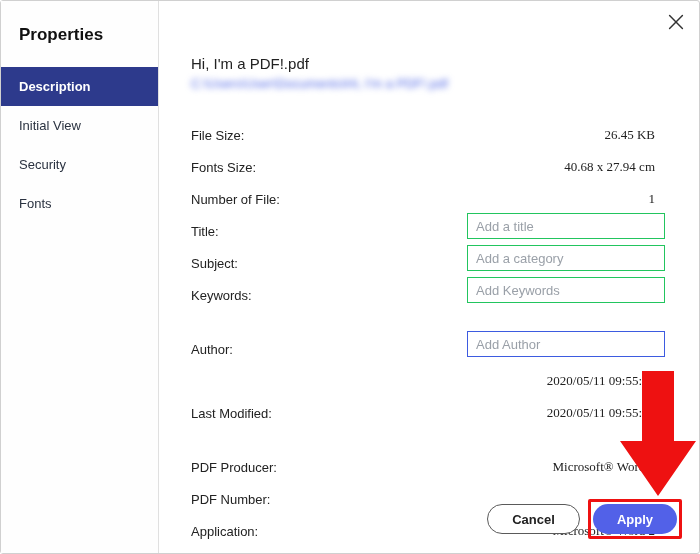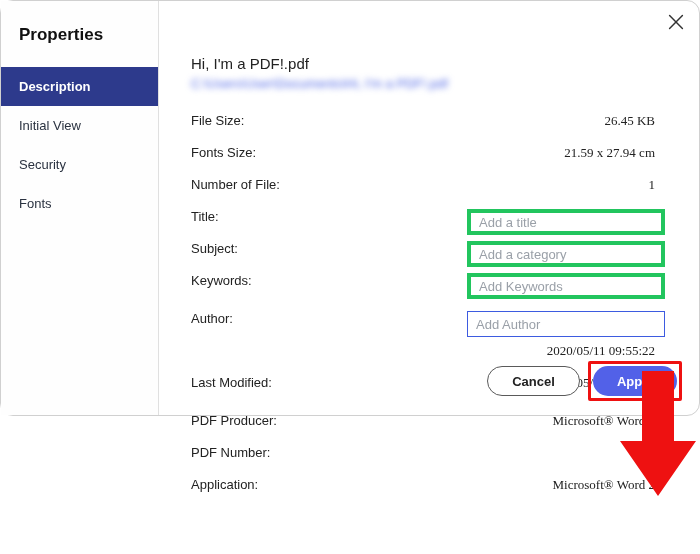--- a/index.html
+++ b/index.html
@@ -1,34 +1,34 @@
 <!DOCTYPE html>
 <html><head>
 <meta charset="utf-8">
 <style>
   * { box-sizing: border-box; margin: 0; padding: 0; }
   html, body { width: 700px; height: 554px; font-family: Arial, Helvetica, sans-serif; background: #fff; overflow: hidden; }
-  .window { width: 700px; height: 416px; border: 1px solid #d0d0d0; border-radius: 13px; position: relative; display: flex; background: #fff; }
+  .window { width: 700px; height: 554px; border: 1px solid #d0d0d0; border-radius: 3px; position: relative; display: flex; background: #fff; }
   .sidebar { width: 158px; height: 100%; border-right: 1px solid #e0e0e0; padding-top: 24px; background: #fefefe; }
   .sidebar-title { font-size: 17px; font-weight: 700; color: #111; padding: 0 18px 22px 18px; }
   .tab { font-size: 13px; color: #2a3240; padding: 12px 18px; cursor: pointer; }
   .tab.active { background: #2d3a8c; color: #fff; font-weight: 600; }
   .content { flex: 1; position: relative; padding: 30px 34px 18px 32px; }
   .close { position: absolute; top: 10px; right: 12px; width: 22px; height: 22px; cursor: pointer; }
   .close svg { width: 100%; height: 100%; }
   .file-head { margin-bottom: 22px; margin-top: 24px; }
   .file-name { font-size: 15px; color: #222; margin-bottom: 4px; }
   .file-path { font-size: 13px; color: #5067e6; filter: blur(3px); user-select: none; }
   .rows { font-size: 13px; }
-  .row { display: flex; align-items: flex-start; min-height: 30px; margin-bottom: 2px; }
-  .row.gap-top { margin-top: 8px; }
+  .row { display: flex; align-items: flex-end; min-height: 30px; margin-bottom: 2px; }
+  .row.gap-top { margin-top: 24px; }
   .row-label { width: 150px; color: #222; }
   .row-value { flex: 1; color: #222; text-align: right; padding-right: 10px; font-family: Liberation Serif, serif; }
   .row-input { width: 198px; margin-left: auto; }
-  .txt { width: 100%; height: 26px; border: 4px solid #22c55e; padding: 0 8px; font-size: 13px; color: #333; outline: none; background: #fff; }
+  .txt { width: 100%; height: 26px; border: 1px solid #22c55e; padding: 0 8px; font-size: 13px; color: #333; outline: none; background: #fff; }
   .txt::placeholder { color: #9aa0a8; }
   .txt.focus { border: 1.5px solid #3d5be0; }
   .footer { position: absolute; bottom: 14px; right: 17px; display: flex; gap: 8px; align-items: center; }
   .btn { height: 30px; border-radius: 15px; font-size: 13px; padding: 0 24px; cursor: pointer; border: none; display: inline-flex; align-items: center; justify-content: center; }
   .btn-cancel { background: #fff; border: 1.5px solid #5a5a5a; color: #222; font-weight: 600; }
   .btn-apply { background: #5261e8; color: #fff; font-weight: 600; }
   .apply-hl { border: 3px solid #e11; padding: 2px; border-radius: 2px; display: inline-flex; }
   .arrow { position: absolute; right: 1px; top: 370px; width: 80px; height: 130px; pointer-events: none; }
 </style>
 </head>
@@ -58,21 +58,21 @@
     </div>
 
     <div class="rows">
 
       <div class="row">
         <div class="row-label">File Size:</div>
         <div class="row-value">26.45 KB</div>
       </div>
       <div class="row">
         <div class="row-label">Fonts Size:</div>
-        <div class="row-value">21.59 x 27.94 cm</div>
+        <div class="row-value">40.68 x 27.94 cm</div>
       </div>
       <div class="row">
         <div class="row-label">Number of File:</div>
         <div class="row-value">1</div>
       </div>
 
       <div class="row">
         <div class="row-label">Title:</div>
         <div class="row-input"><input class="txt" type="text" placeholder="Add a title" style=""></div>
       </div>

